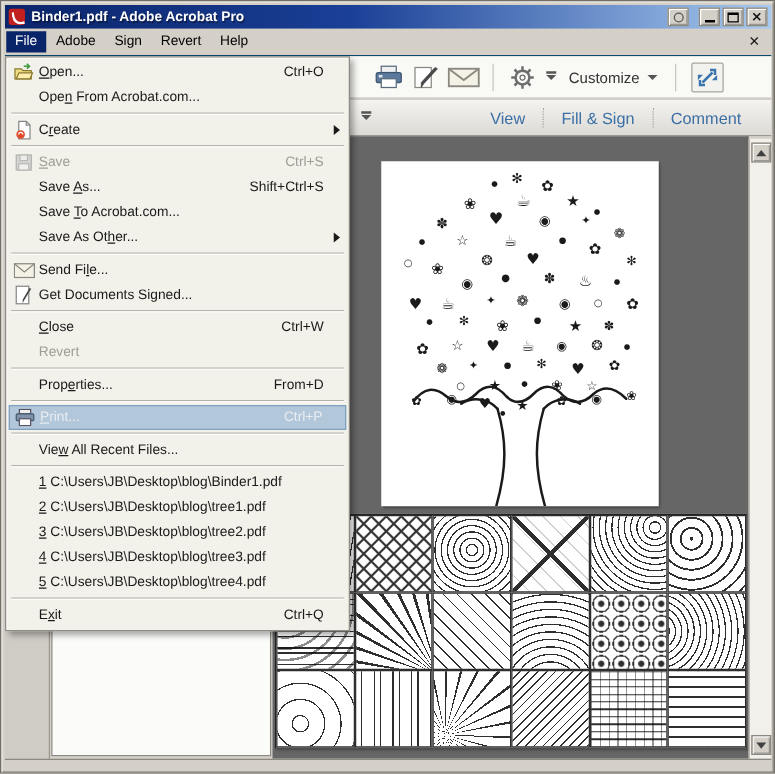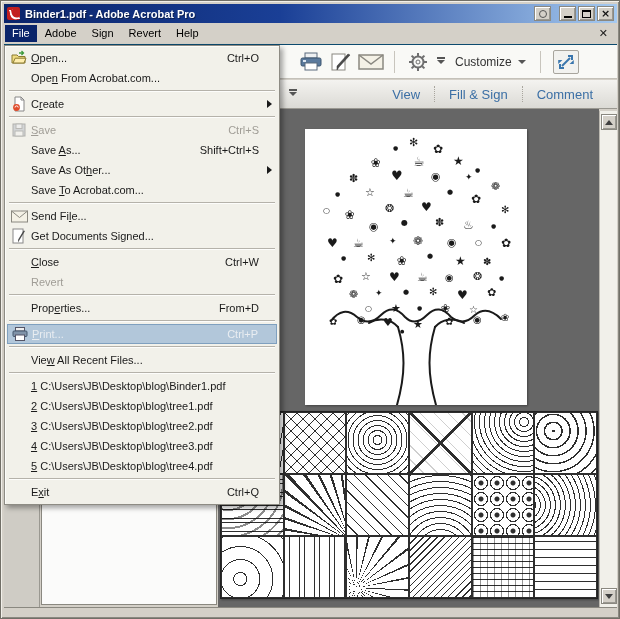--- a/index.html
+++ b/index.html
@@ -397,26 +397,26 @@
         <span class="mi-lb"><u>S</u>ave</span>
         <span class="mi-sc">Ctrl+S</span>
       </div>
       <div class="mi">
         <span class="mi-ic"></span>
         <span class="mi-lb">Save <u>A</u>s...</span>
         <span class="mi-sc">Shift+Ctrl+S</span>
       </div>
       <div class="mi">
         <span class="mi-ic"></span>
+        <span class="mi-lb">Save <u>T</u>o Acrobat.com...</span>
+      </div>
+      <div class="mi">
+        <span class="mi-ic"></span>
         <span class="mi-lb">Save As Ot<u>h</u>er...</span>
         <span class="mi-ar"></span>
-      </div>
-      <div class="mi">
-        <span class="mi-ic"></span>
-        <span class="mi-lb">Save <u>T</u>o Acrobat.com...</span>
       </div>
       <div class="msep">
         <div></div>
       </div>
       <div class="mi">
         <span class="mi-ic">
           <svg width="17" height="13" viewBox="0 0 17 13">
             <rect x="0.5" y="1" width="16" height="11" fill="#f4f1e6" stroke="#8a8880"></rect>
             <path d="M0.5 1 L8.5 7.5 L16.5 1" fill="none" stroke="#8a8880"></path>
           </svg>

